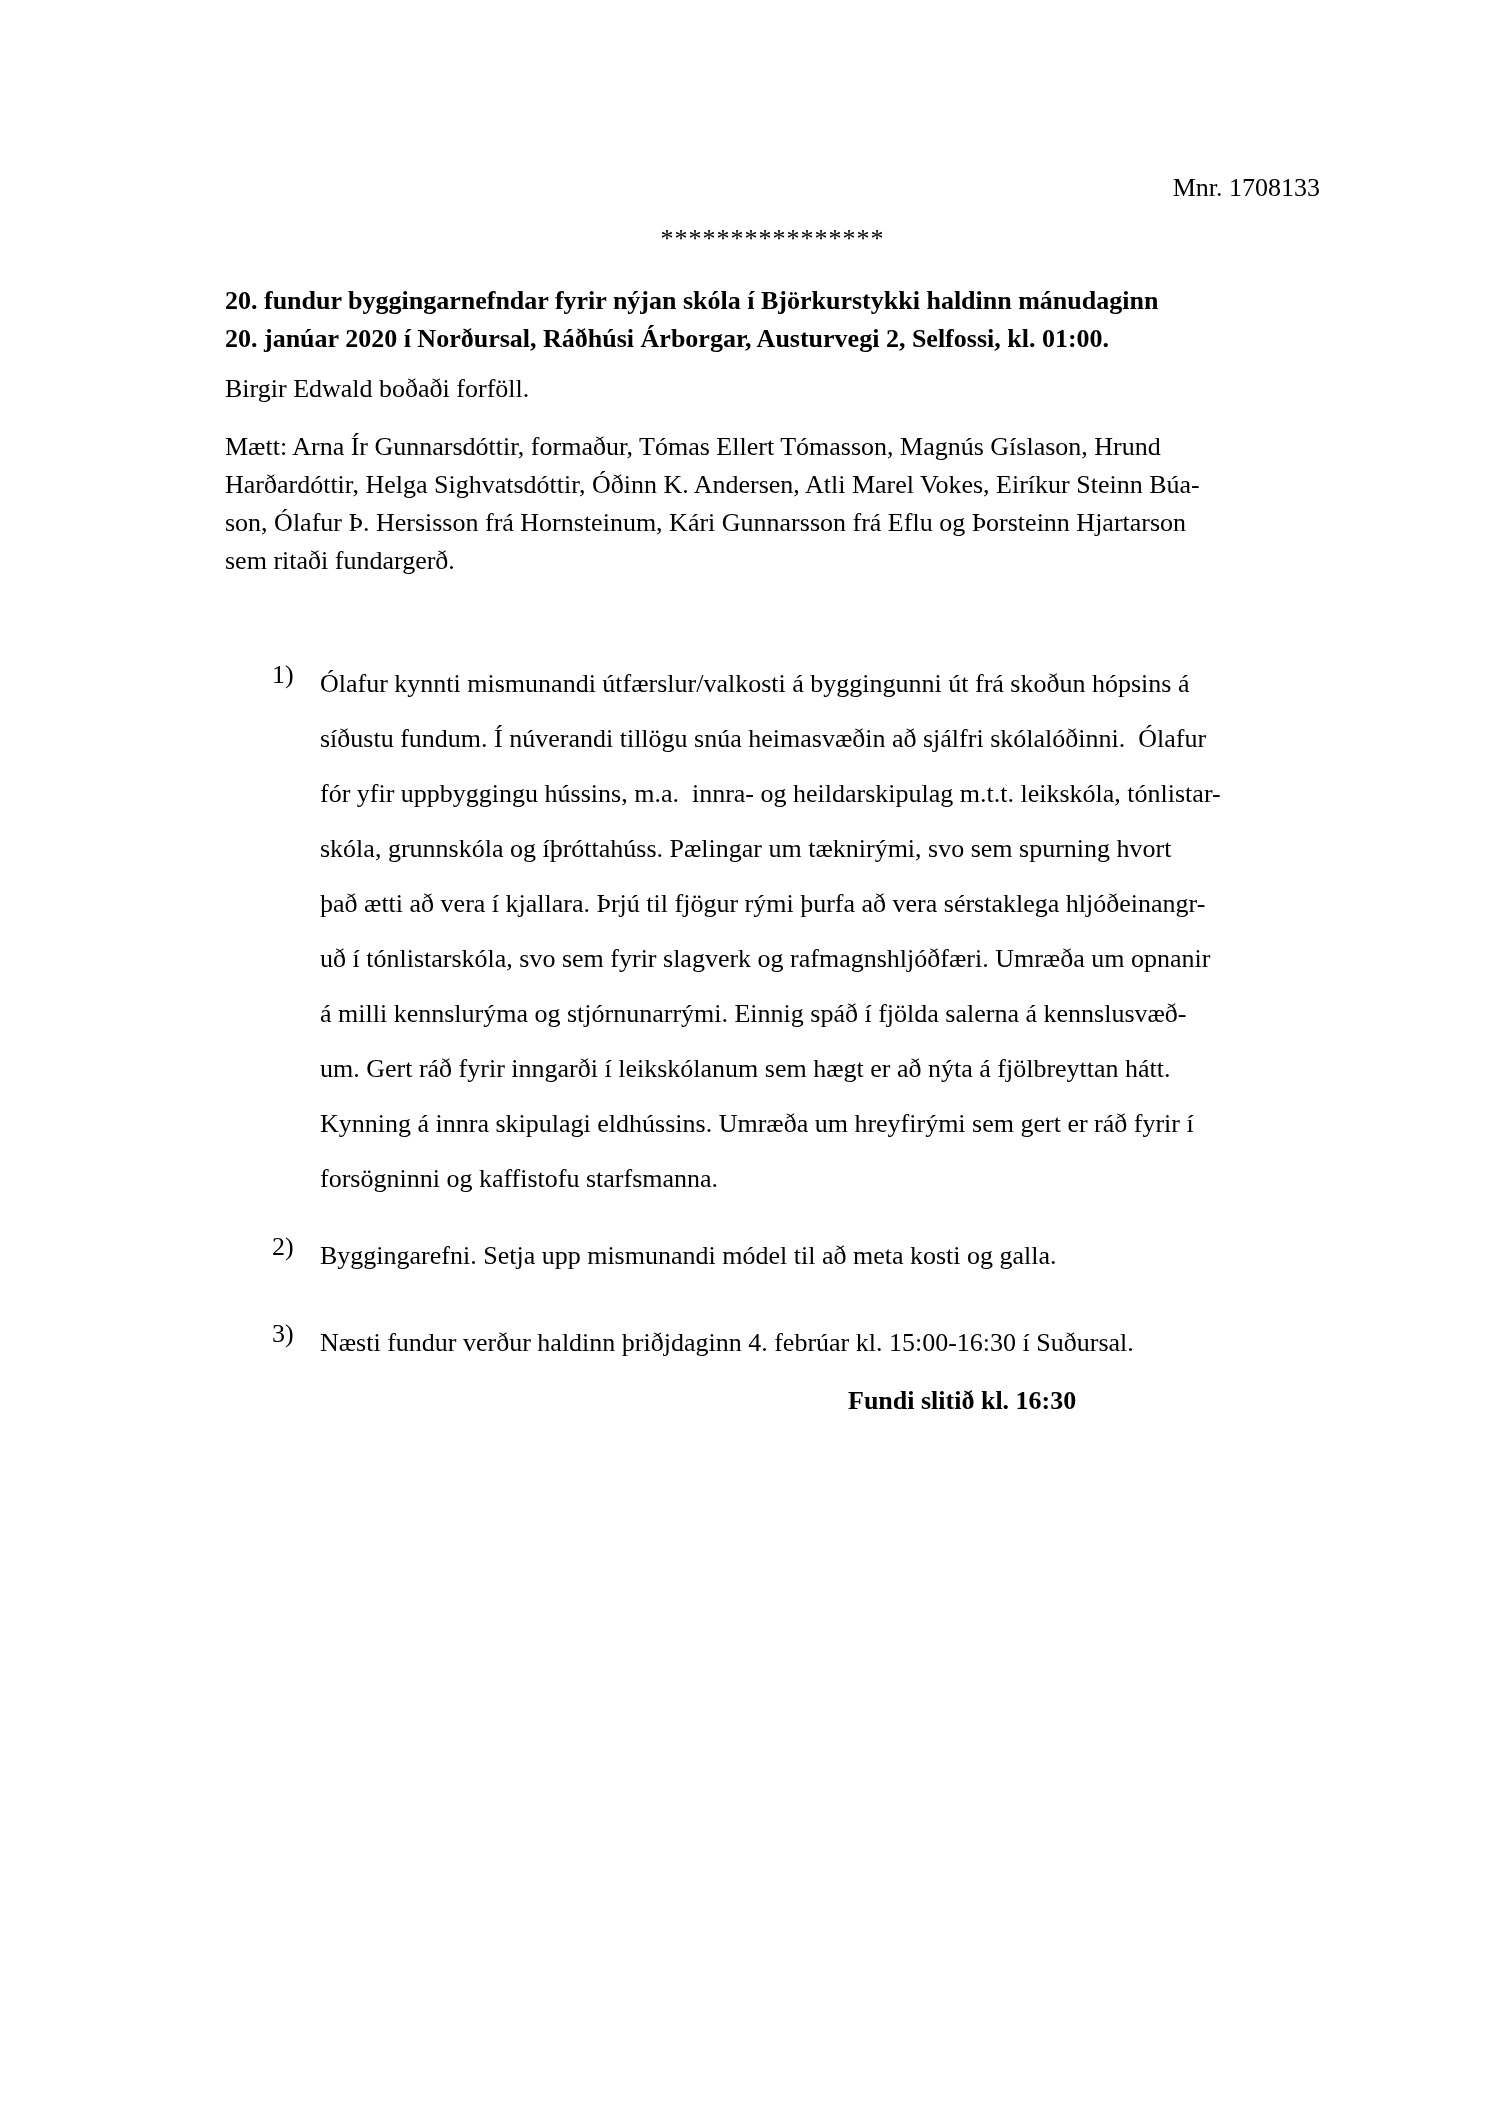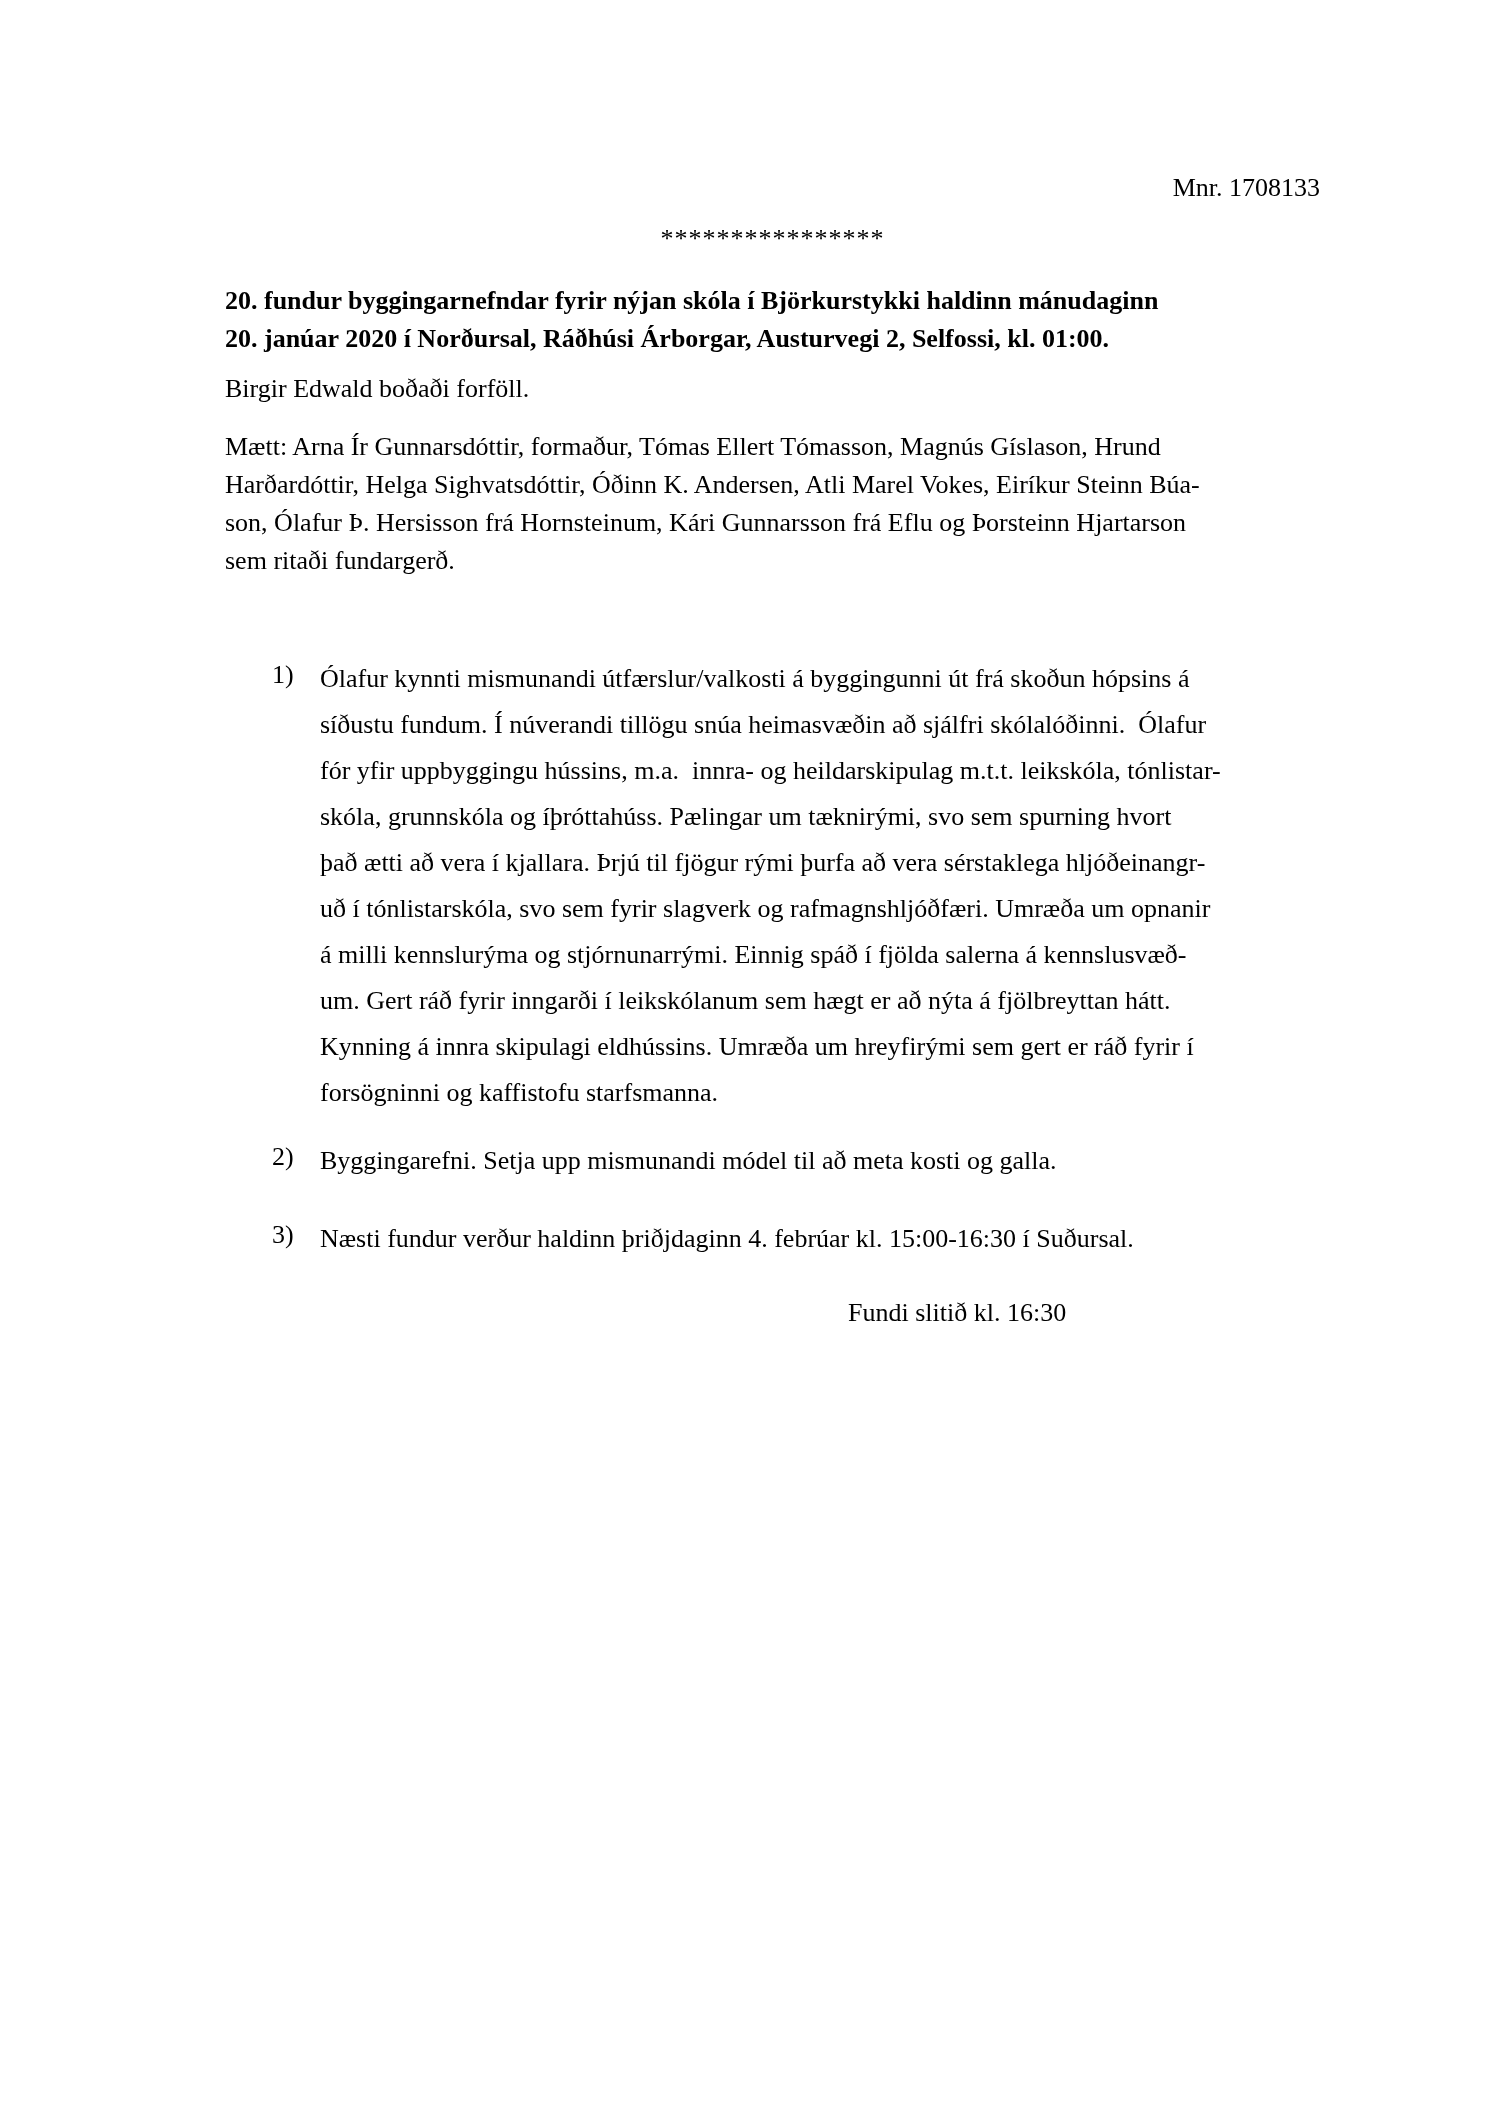--- a/index.html
+++ b/index.html
@@ -63,29 +63,30 @@
   .agenda-item + .agenda-item.item-2 { margin-top: 22px; }
   .agenda-item + .agenda-item.item-3 { margin-top: 32px; }
   .item-number {
     flex: none;
     width: 48px;
     font-size: 26px;
     line-height: 38px;
   }
   .item-text {
     font-size: 26px;
-    line-height: 46px;
+    line-height: 55px;
     white-space: pre;
   }
   .closing {
-    margin-top: 32px;
+    margin-top: 12px;
     padding-left: 623px;
     font-size: 26px;
     line-height: 38px;
     white-space: pre;
+    font-weight: bold;
   }
 </style>
 </head>
 <body>
 
 <div class="page">
   <div class="content">
 
     <div class="ref-number">Mnr. 1708133</div>
 

